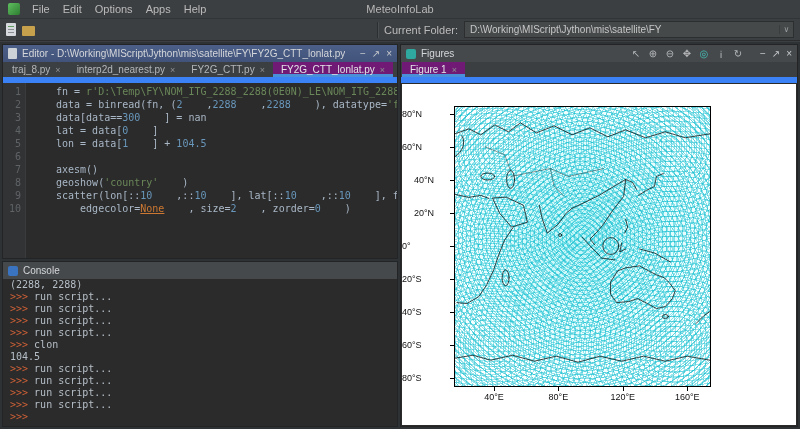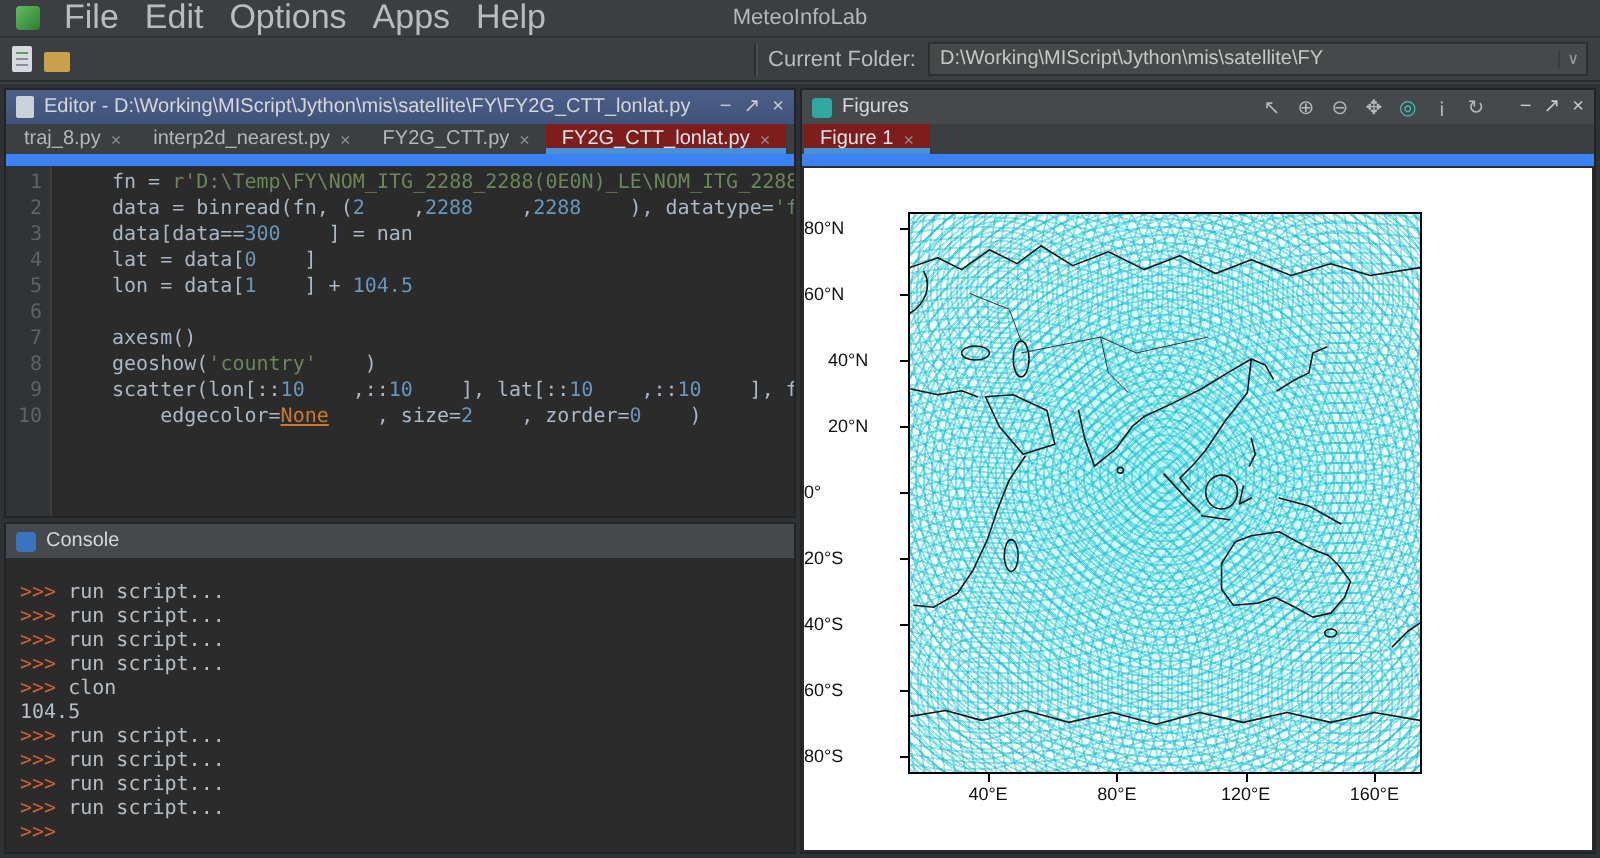--- a/index.html
+++ b/index.html
@@ -4,21 +4,21 @@
 <style>
   *{margin:0;padding:0;box-sizing:border-box;}
   html,body{width:800px;height:429px;overflow:hidden;background:#3c3f41;}
   body{font-family:"Liberation Sans",sans-serif;}
   .app{position:relative;width:800px;height:429px;background:#3c3f41;}
 
   
   .menubar{height:19px;display:flex;align-items:center;gap:12px;padding:0 8px;border-bottom:1px solid #323537;position:relative;}
   .logo{width:12px;height:12px;border-radius:2px;background:linear-gradient(135deg,#5fbf5f,#2e7d32);flex:none;}
   .menu-items{display:flex;gap:13px;}
-  .menu-item{font-size:17px;color:#bbbbbb;}
+  .menu-item{font-size:11px;color:#bbbbbb;}
   .app-title{position:absolute;left:0;right:0;text-align:center;font-size:11px;color:#b7b7b7;pointer-events:none;}
 
   
   .toolbar{height:22px;display:flex;align-items:center;padding:0 6px;border-bottom:1px solid #2a2c2e;background:#3c3f41;}
   .tb-left{display:flex;gap:6px;align-items:center;}
   .tb-icon{display:inline-block;position:relative;}
   .tb-icon.new-script{width:10px;height:13px;background:#d6dade;border-radius:1px;}
   .tb-icon.new-script::after{content:'';position:absolute;left:2px;top:3px;width:6px;height:1px;background:#5f9e5f;box-shadow:0 3px 0 #8a8f94,0 6px 0 #8a8f94;}
   .tb-icon.open{width:13px;height:10px;background:#c7a14b;border-radius:1px;margin-top:2px;}
   .tb-right{margin-left:auto;display:flex;align-items:center;gap:6px;}
@@ -45,21 +45,21 @@
   .ph-title{font-size:10px;color:#d5d7da;white-space:nowrap;overflow:hidden;text-overflow:ellipsis;flex:0 1 auto;}
   .ph-controls{margin-left:auto;display:flex;gap:6px;align-items:center;}
   .ph-ctrl{font-size:10px;color:#c9cbcd;line-height:1;}
   .fig-toolbar{margin-left:auto;display:flex;gap:3px;align-items:center;}
   .fig-icon{width:14px;text-align:center;font-size:10px;color:#b5b7b9;}
   .fig-icon.teal{color:#43c3ba;}
   .fig-toolbar ~ .ph-controls{margin-left:10px;}
 
   .tabbar{height:21px;flex:none;background:#3c3f41;border-bottom:6px solid #3b82f6;display:flex;align-items:stretch;padding-left:1px;}
   .tab{display:flex;align-items:center;padding:0 8px;font-size:10px;color:#b4b6b8;gap:5px;white-space:nowrap;}
-  .tab.active{background:#7f1d1d;color:#e4e6e8;box-shadow:inset 0 -3px 0 #4a90d9;justify-content:space-between;}
+  .tab.active{background:#701a75;color:#e4e6e8;box-shadow:inset 0 -3px 0 #4a90d9;justify-content:space-between;}
   .tab .close{color:#8d8f91;font-size:9px;}
 
   
   .code-wrap{flex:1;display:flex;min-height:0;font-family:"DejaVu Sans Mono",monospace;font-size:10px;line-height:13px;background:#2b2b2b;overflow:hidden;}
   .gutter{width:23px;flex:none;background:#313335;border-right:1px solid #393b3d;color:#606366;text-align:right;padding:2px 4px 0 0;}
   .code-col{flex:1;padding:2px 0 0 6px;white-space:pre;overflow:hidden;}
   .tok-plain{color:#a9b7c6;margin-left:24px;}
   .tok-str{color:#6a8759;}
   .tok-num{color:#6897bb;}
   .tok-kw{color:#cc7832;text-decoration:underline;}
@@ -165,20 +165,21 @@
           <div class="code-col"><div class="code-line"><span class="tok-plain">fn = </span><span class="tok-str">r'D:\Temp\FY\NOM_ITG_2288_2288(0E0N)_LE\NOM_ITG_2288_2288(0E0N)_LE.dat'</span></div><div class="code-line"><span class="tok-plain">data = binread(fn, (</span><span class="tok-num">2</span><span class="tok-plain">,</span><span class="tok-num">2288</span><span class="tok-plain">,</span><span class="tok-num">2288</span><span class="tok-plain">), datatype=</span><span class="tok-str">'float'</span><span class="tok-plain">)</span></div><div class="code-line"><span class="tok-plain">data[data==</span><span class="tok-num">300</span><span class="tok-plain">] = nan</span></div><div class="code-line"><span class="tok-plain">lat = data[</span><span class="tok-num">0</span><span class="tok-plain">]</span></div><div class="code-line"><span class="tok-plain">lon = data[</span><span class="tok-num">1</span><span class="tok-plain">] + </span><span class="tok-num">104.5</span></div><div class="code-line">&nbsp;</div><div class="code-line"><span class="tok-plain">axesm()</span></div><div class="code-line"><span class="tok-plain">geoshow(</span><span class="tok-str">'country'</span><span class="tok-plain">)</span></div><div class="code-line"><span class="tok-plain">scatter(lon[::</span><span class="tok-num">10</span><span class="tok-plain">,::</span><span class="tok-num">10</span><span class="tok-plain">], lat[::</span><span class="tok-num">10</span><span class="tok-plain">,::</span><span class="tok-num">10</span><span class="tok-plain">], facecolor=</span><span class="tok-str">'c'</span><span class="tok-plain">,</span></div><div class="code-line"><span class="tok-plain">    edgecolor=</span><span class="tok-kw">None</span><span class="tok-plain">, size=</span><span class="tok-num">2</span><span class="tok-plain">, zorder=</span><span class="tok-num">0</span><span class="tok-plain">)</span></div></div>
         </div>
       </div>
 
       <div class="panel console-panel">
         <div class="panel-header">
           <span class="ph-icon console-ph-icon"></span>
           <span class="ph-title">Console</span>
         </div>
         <div class="console-body">
+            <div class="console-line"><span class="console-text">(2288, 2288)</span></div>
             <div class="console-line"><span class="console-prompt">&gt;&gt;&gt; </span><span class="console-text">run script...</span></div>
             <div class="console-line"><span class="console-prompt">&gt;&gt;&gt; </span><span class="console-text">run script...</span></div>
             <div class="console-line"><span class="console-prompt">&gt;&gt;&gt; </span><span class="console-text">run script...</span></div>
             <div class="console-line"><span class="console-prompt">&gt;&gt;&gt; </span><span class="console-text">run script...</span></div>
             <div class="console-line"><span class="console-prompt">&gt;&gt;&gt; </span><span class="console-text">clon</span></div>
             <div class="console-line"><span class="console-text">104.5</span></div>
             <div class="console-line"><span class="console-prompt">&gt;&gt;&gt; </span><span class="console-text">run script...</span></div>
             <div class="console-line"><span class="console-prompt">&gt;&gt;&gt; </span><span class="console-text">run script...</span></div>
             <div class="console-line"><span class="console-prompt">&gt;&gt;&gt; </span><span class="console-text">run script...</span></div>
             <div class="console-line"><span class="console-prompt">&gt;&gt;&gt; </span><span class="console-text">run script...</span></div>

